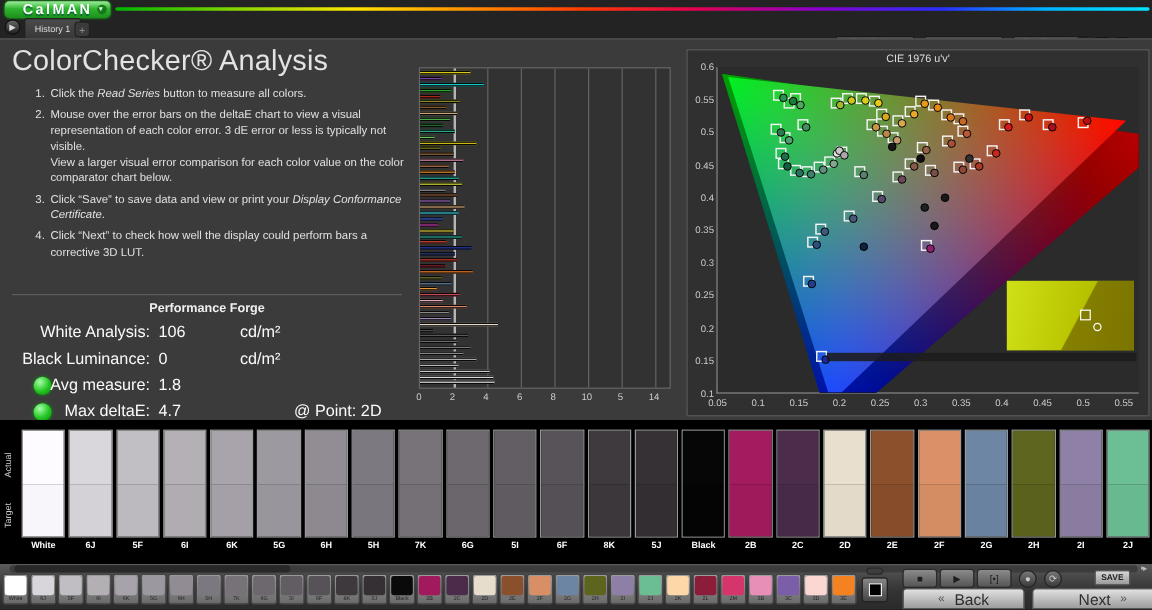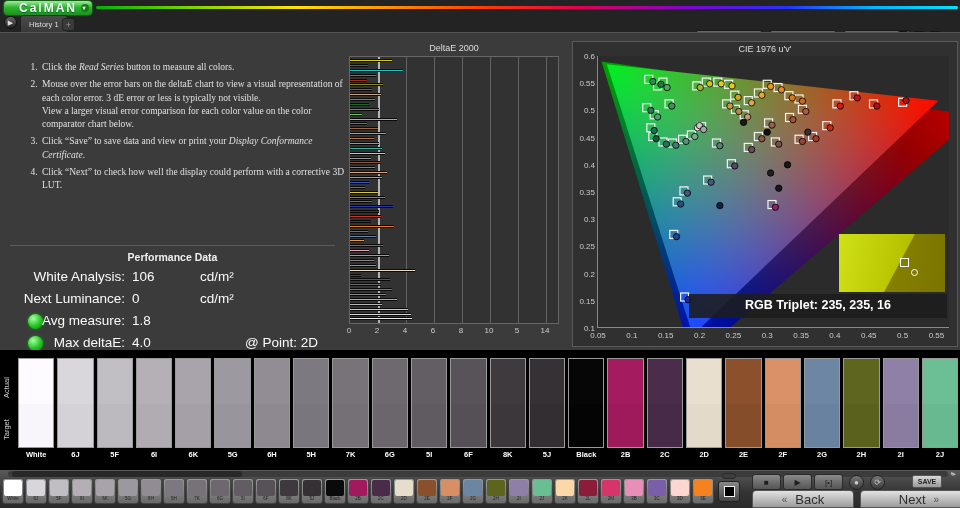--- a/index.html
+++ b/index.html
@@ -37,21 +37,21 @@
   .dropdown .dlabel { color:#eee; font-size:5.5px; line-height:1.15; width:52px; }
   .dropdown .arrow { width:11px; height:11px; border-radius:50%; background:linear-gradient(#777,#333);
     color:#ddd; font-size:6px; display:flex; align-items:center; justify-content:center; margin-left:2px; }
   .winbtn { position:absolute; top:16px; width:14px; height:14px; border-radius:4px;
     background:linear-gradient(#777,#333); border:1px solid #111; color:#ccc; font-size:8px;
     display:flex; align-items:center; justify-content:center; }
   
   .main { position:absolute; left:0; top:32px; width:960px; height:318px; background:#3b3b3b; border-top:1px solid #555; }
   .left-panel { position:absolute; left:10px; top:4px; width:335px; height:314px; color:#ddd; }
   .page-title { font-size:24px; color:#e3e3e3; font-weight:400; letter-spacing:0.2px; }
-  ol.steps { margin:24px 0 0 30px; font-size:9.5px; line-height:1.4; color:#e0e0e0;font-family:Liberation Serif, serif; }
+  ol.steps { margin:7px 0 0 30px; font-size:9.5px; line-height:1.4; color:#e0e0e0; }
   ol.steps li { margin-bottom:4px; padding-left:2px; }
   ol.steps li span { white-space:pre-line; }
   ol.steps .it { font-style:italic; }
   .divider { position:absolute; left:0; top:208px; width:325px; height:1px; background:#5c5c5c; }
   .perf-head { position:absolute; left:0; top:214px; width:325px; text-align:center; font-size:10.5px; font-weight:bold; color:#f0f0f0; }
   .perf-row { position:absolute; left:0; width:335px; height:20px; color:#fafafa; font-size:13.5px; font-weight:500; }
   .perf-row .lab { position:absolute; right:220px; white-space:nowrap; }
   .perf-row .val { position:absolute; left:122px; }
   .perf-row .unit { position:absolute; left:190px; }
   .perf-row .extra { position:absolute; left:235px; }
@@ -190,56 +190,56 @@
           <div class="winbtn" style="right: 50px;">⚙</div>
           <div class="winbtn" style="right: 34px;">?</div>
           <div class="winbtn" style="right: 18px;">◂</div>
         </div>
     </div>
   </div>
 
   <div class="main">
 
     <div class="left-panel">
+      <div class="page-title">ColorChecker® Analysis</div>
       <ol class="steps" id="steps">
           <li><span>Click the </span><span class="it">Read Series</span><span> button to measure all colors.</span></li>
           <li><span>Mouse over the error bars on the deltaE chart to view a visual representation of each color error. 3 dE error or less is typically not visible.
 View a larger visual error comparison for each color value on the color comparator chart below.</span></li>
           <li><span>Click “Save” to save data and view or print your </span><span class="it">Display Conformance Certificate</span><span>.</span></li>
-          <li><span>Click “Next” to check how well the display could perform with a corrective 3D LUT.</span></li>
+          <li><span>Click “Next” to check how well the display could perform bars a corrective 3D LUT.</span></li>
         </ol>
       <div class="divider"></div>
-      <div class="perf-head">Performance Data</div>
+      <div class="perf-head">Performance Forge</div>
       <div id="perfrows">
           <div class="perf-row" style="top: 232px;">
             <span class="lab">White Analysis:</span>
             <span class="val">106</span>
             <span class="unit">cd/m²</span>
           </div>
           <div class="perf-row" style="top: 254px;">
-            <span class="lab">Next Luminance:</span>
+            <span class="lab">Black Luminance:</span>
             <span class="val">0</span>
             <span class="unit">cd/m²</span>
           </div>
           <div class="perf-row" style="top: 276px;">
             <span class="dot"></span>
             <span class="lab">Avg measure:</span>
             <span class="val">1.8</span>
           </div>
           <div class="perf-row" style="top: 298px;">
             <span class="dot"></span>
             <span class="lab">Max deltaE:</span>
-            <span class="val">4.0</span>
+            <span class="val">4.7</span>
             <span class="extra">@ Point: 2D</span>
           </div>
         </div>
     </div>
 
     <div class="de-chart">
-      <div class="de-title">DeltaE 2000</div>
       <div class="de-plot">
         <div id="degrid">
             <div class="de-grid hot" style="left: 28px;"></div>
             <div class="de-grid" style="left: 56px;"></div>
             <div class="de-grid" style="left: 84px;"></div>
             <div class="de-grid" style="left: 112px;"></div>
             <div class="de-grid" style="left: 140px;"></div>
             <div class="de-grid" style="left: 168px;"></div>
             <div class="de-grid" style="left: 196px;"></div>
           </div>
@@ -448,21 +448,20 @@
             <span style="left: 236.923px;">0.4</span>
             <span style="left: 270.769px;">0.45</span>
             <span style="left: 304.615px;">0.5</span>
             <span style="left: 338.462px;">0.55</span>
           </div>
         <div class="cie-inset">
           <div class="tsq"></div>
           <div class="mc"></div>
         </div>
         <div class="cie-tip">
-          <div>RGB Triplet: 235, 235, 16</div>
         </div>
       </div>
     </div>
   </div>
 
   <div class="strip">
     <div class="vlab" style="top:14px; height:48px;">Actual</div>
     <div class="vlab" style="top:56px; height:48px;">Target</div>
     <div class="swatches" id="swatches">
         <div class="swatch">

